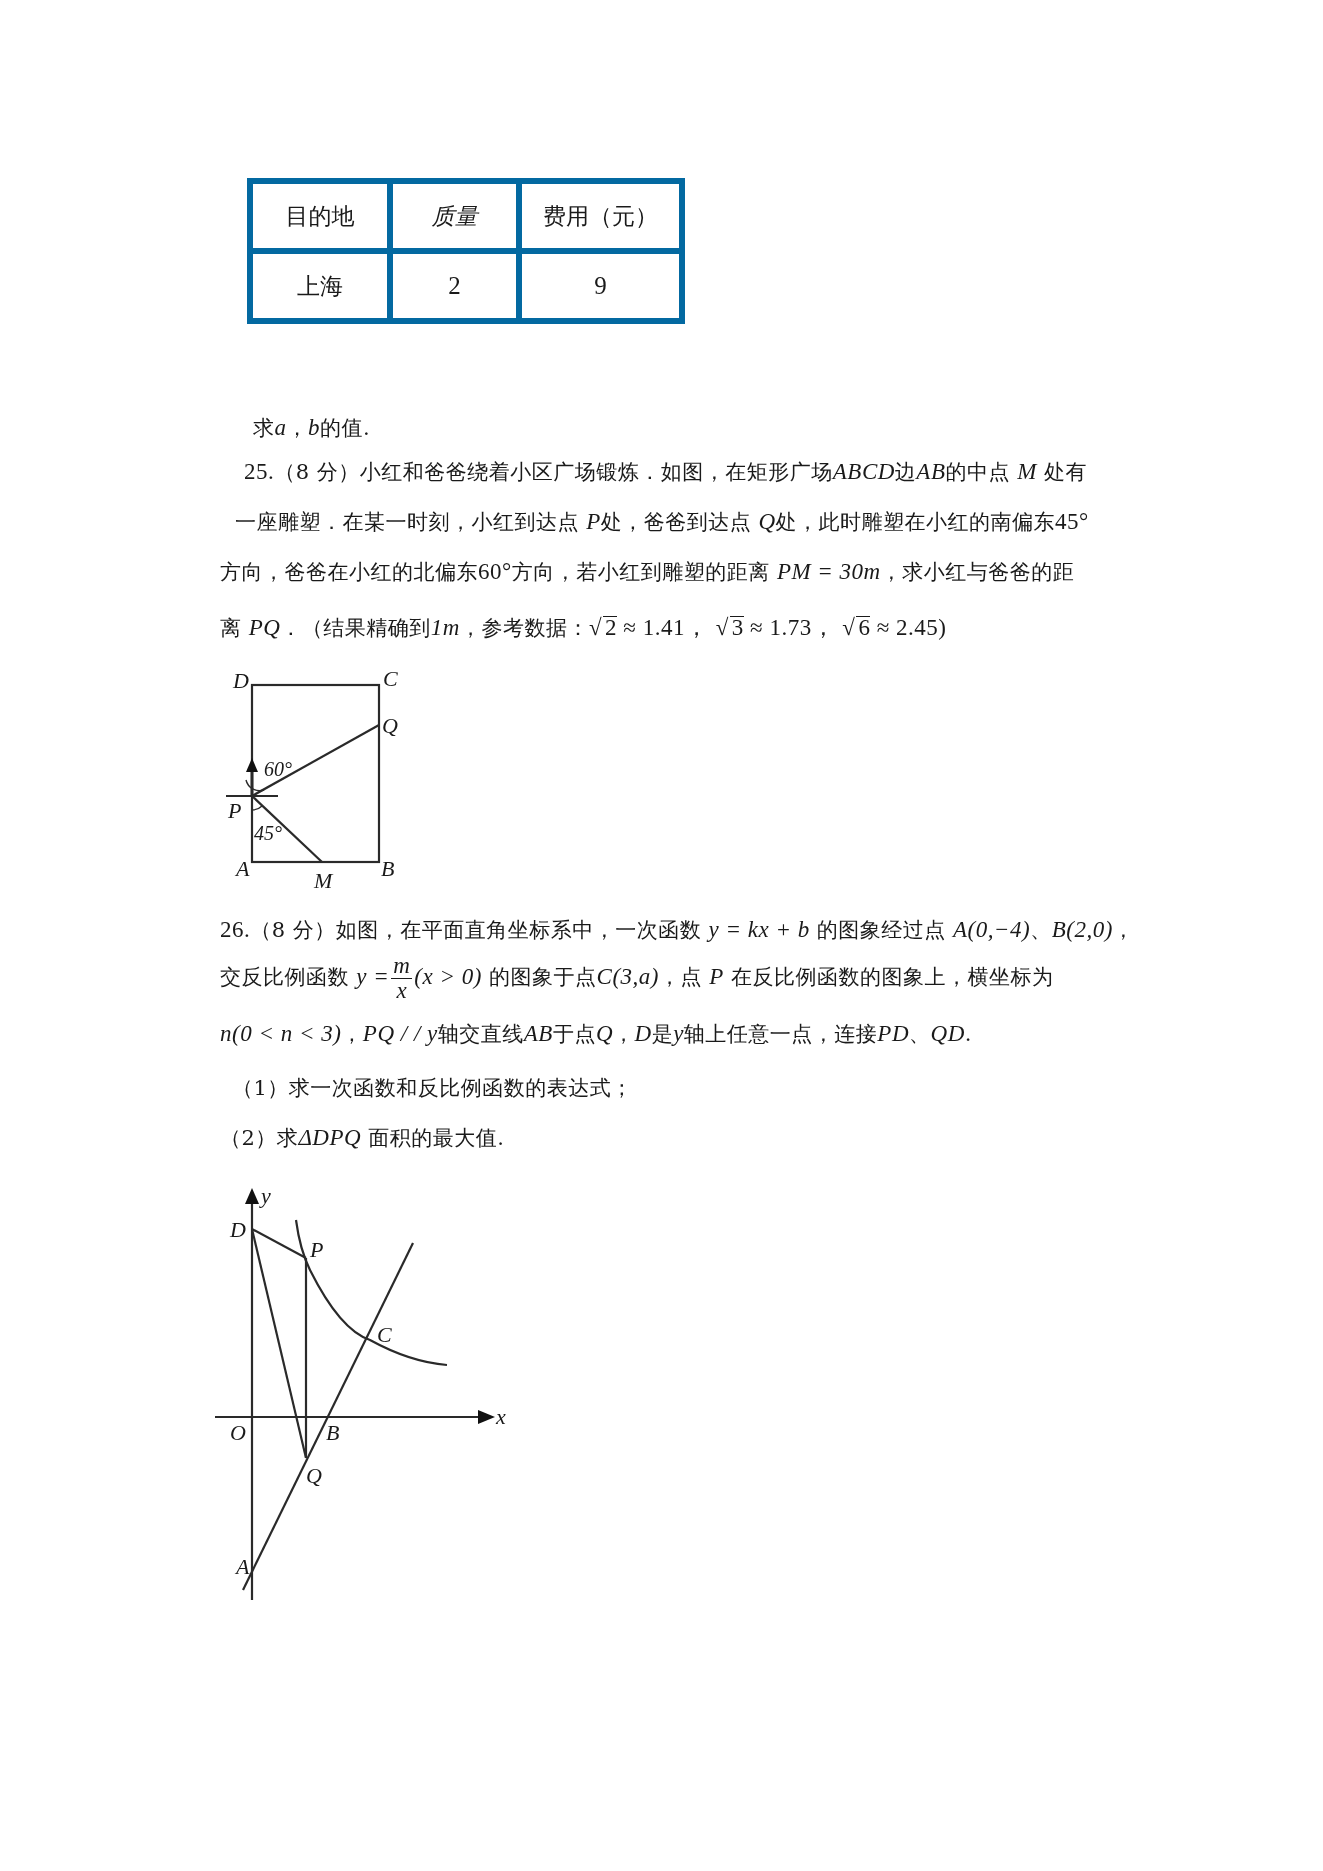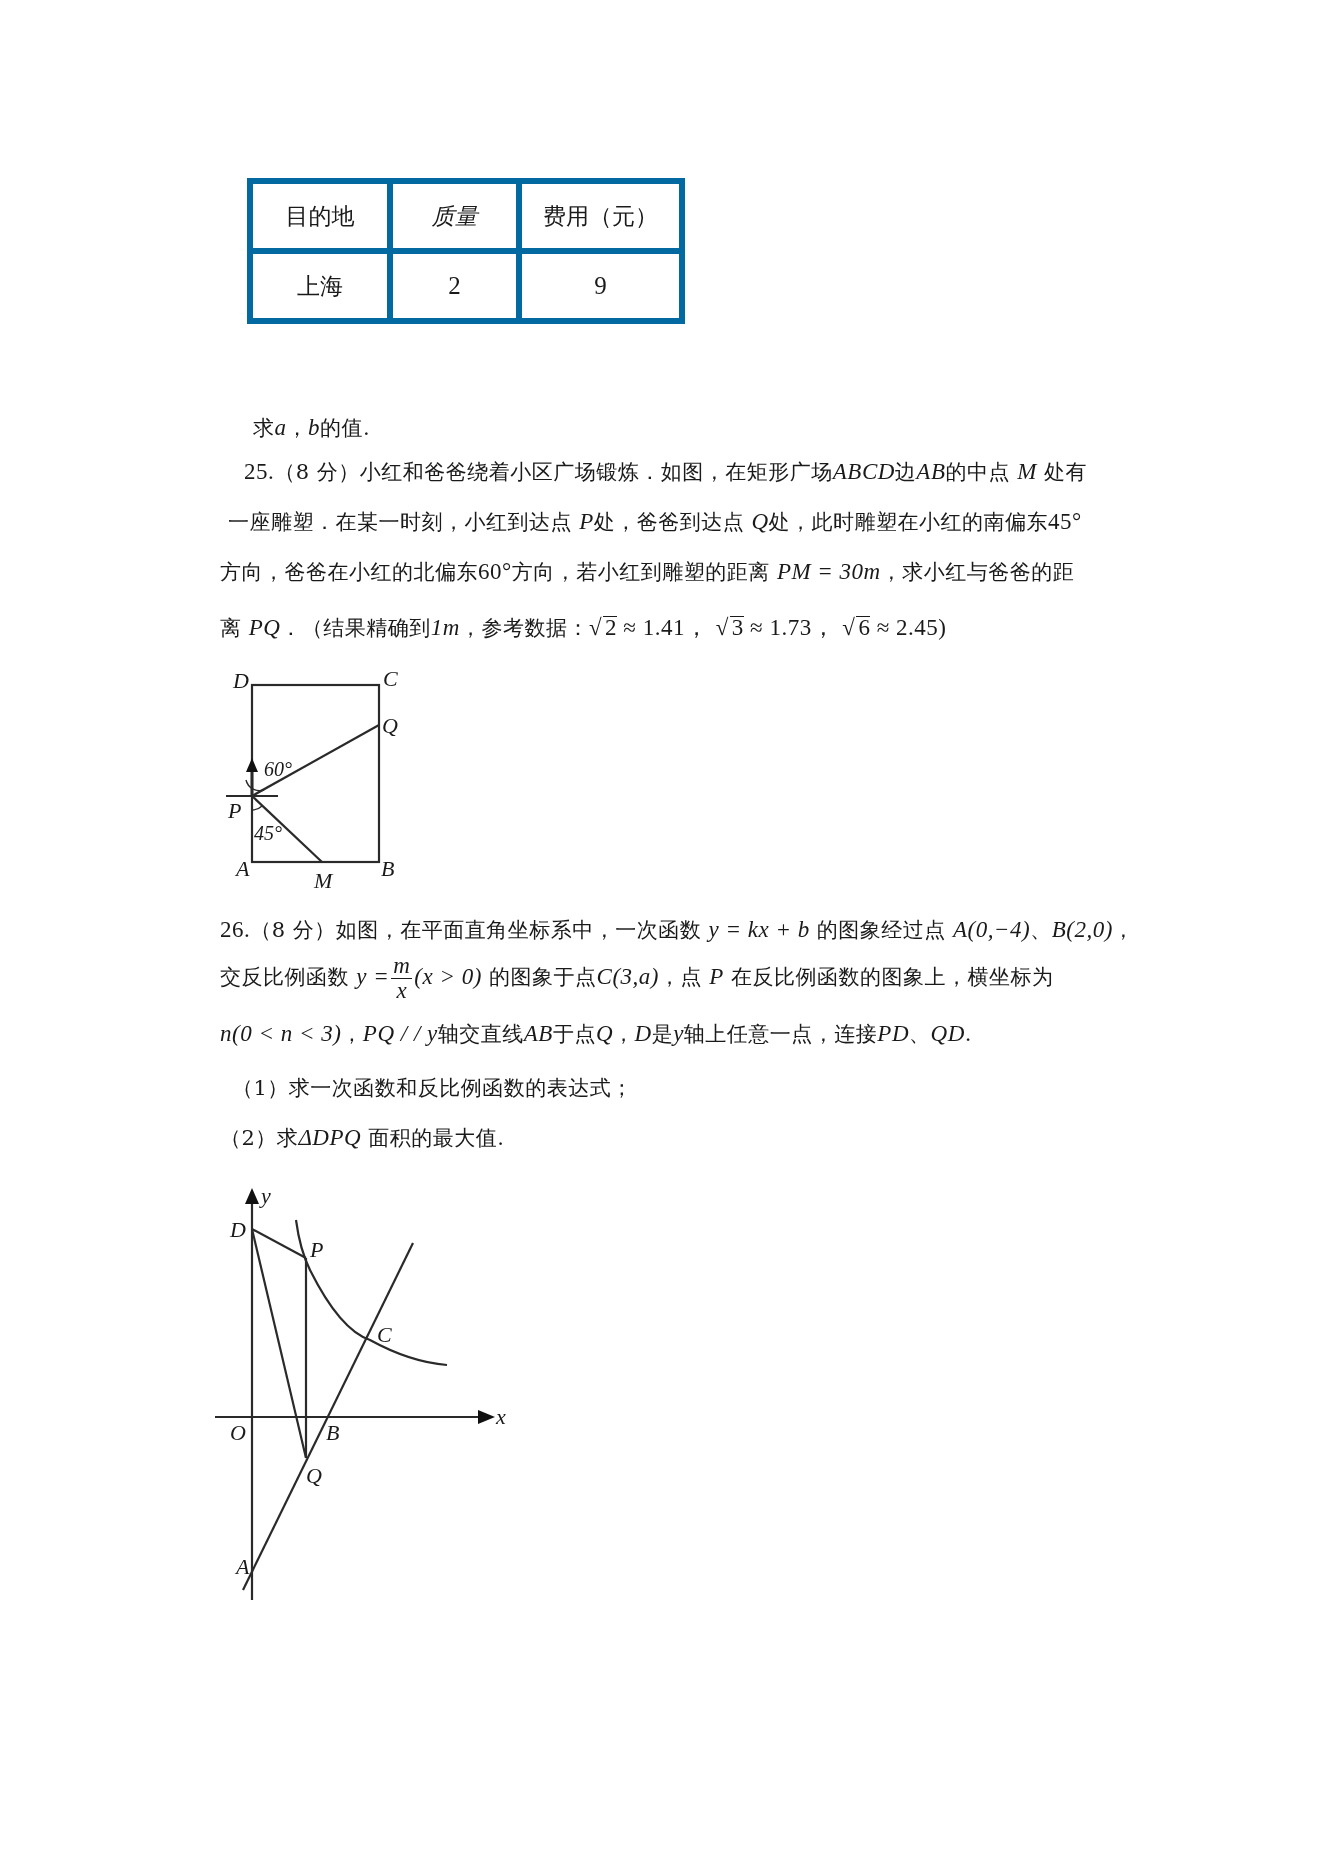--- a/index.html
+++ b/index.html
@@ -44,21 +44,21 @@
   </table>
 
 <div class="abs txt" style="left:253px; top:414px;text-align:right;">
   <span>求</span><span class="it">a</span><span>，</span><span class="it">b</span><span>的值.</span>
 </div>
 
 <div>
   <div class="abs txt" style="left:220px; top:458px;margin-left:24px;">
     <span class="rm">25.</span><span>（8 分）</span><span>小红和爸爸绕着小区广场锻炼．如图，在矩形广场</span><span class="it">ABCD</span><span>边</span><span class="it">AB</span><span>的中点</span> <span class="it">M</span> <span>处有</span>
   </div>
-  <div class="abs txt" style="left:228px; top:508px;">
+  <div class="abs txt" style="left:235px; top:508px;">
     <span>一座雕塑．在某一时刻，小红到达点</span> <span class="it">P</span><span>处，爸爸到达点</span> <span class="it">Q</span><span>处，此时雕塑在小红的南偏东</span><span class="rm">45°</span>
   </div>
   <div class="abs txt" style="left:220px; top:558px;">
     <span>方向，爸爸在小红的北偏东</span><span class="rm">60°</span><span>方向，若小红到雕塑的距离</span> <span class="it">PM = 30m</span><span>，求小红与爸爸的距</span>
   </div>
   <div class="abs txt" style="left:220px; top:614px;">
     <span>离</span> <span class="it">PQ</span><span>．（结果精确到</span><span class="it">1m</span><span>，参考数据：</span><span class="rm">√<span class="sqrt">2</span> <span>≈ 1.41，</span></span> <span class="rm">√<span class="sqrt">3</span> <span>≈ 1.73，</span></span> <span class="rm">√<span class="sqrt">6</span> <span>≈ 2.45)</span></span>
   </div>
 
   <svg class="abs" style="left:0; top:0;" width="1323" height="1871">

